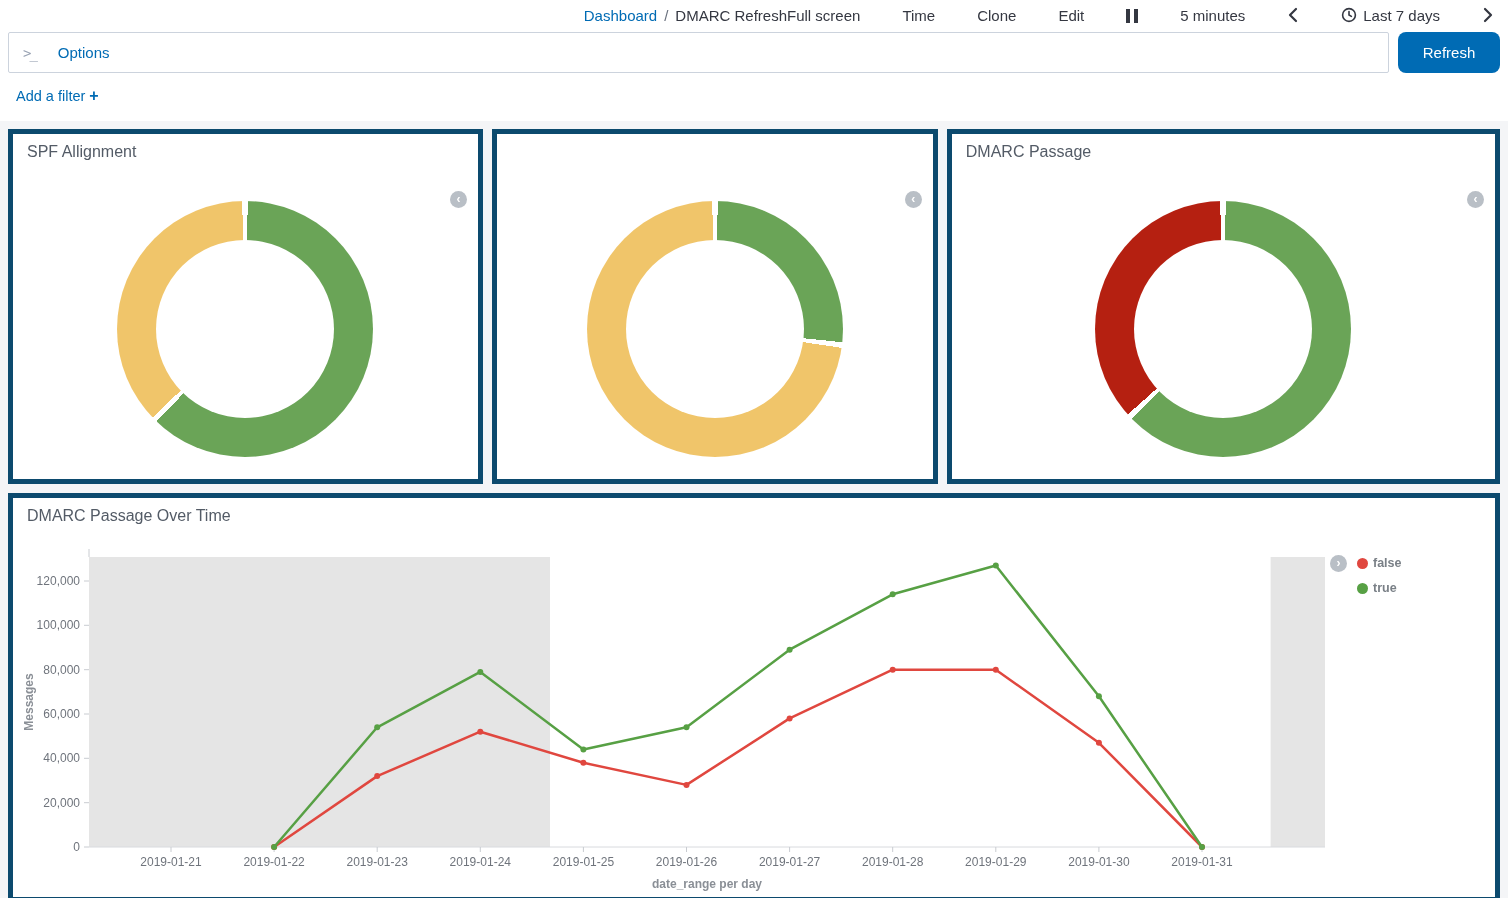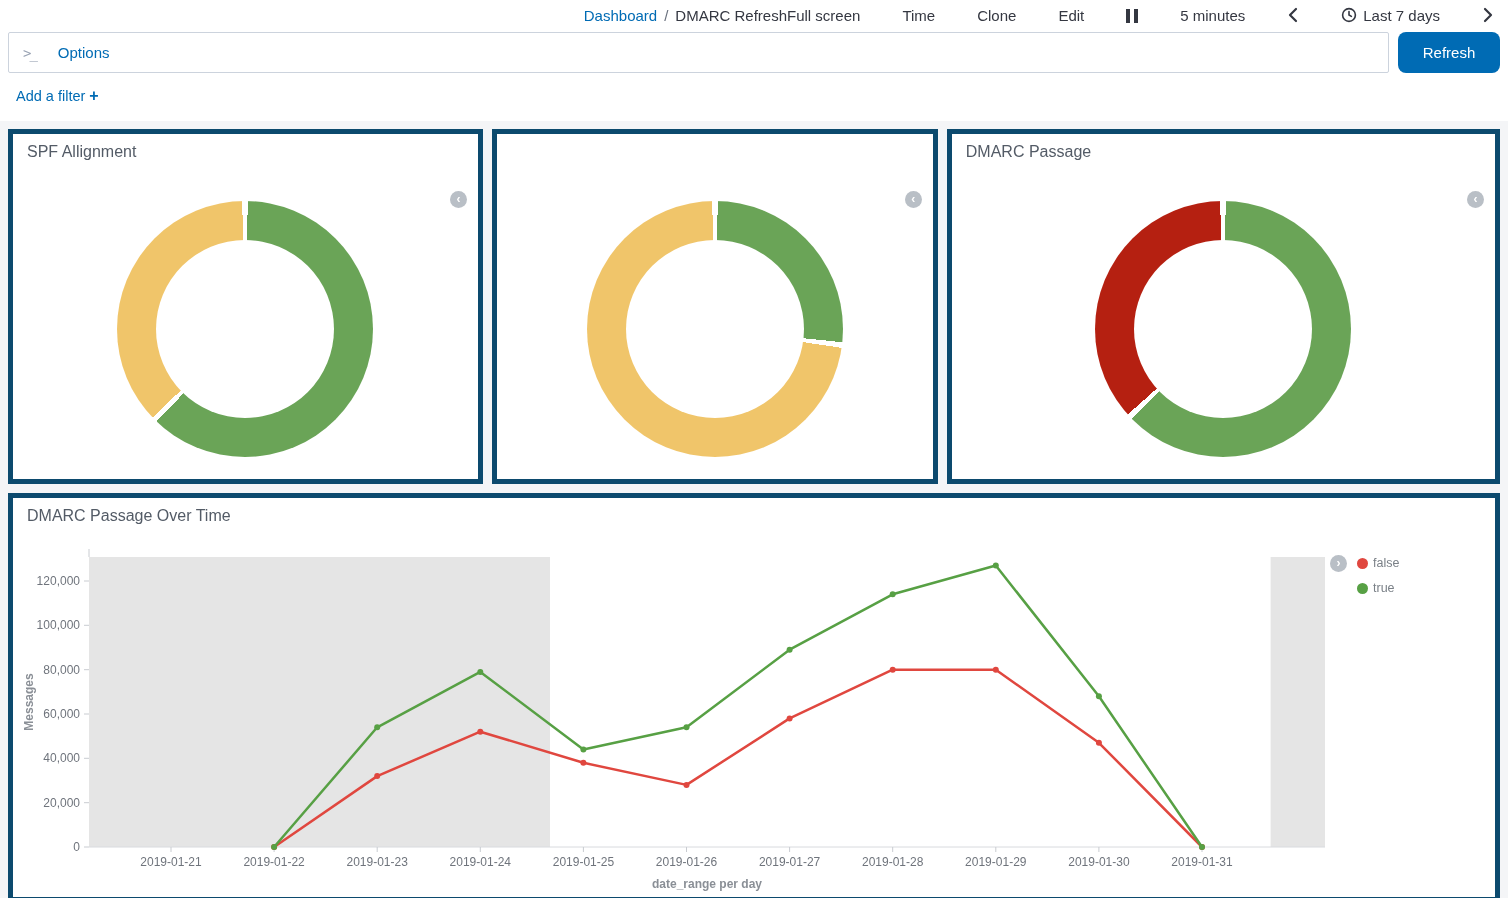--- a/index.html
+++ b/index.html
@@ -63,21 +63,21 @@
   .panel.big { margin-top:9px; width:1492px; height:409px; }
   .chart-svg { position:absolute; left:0; top:49px; }
   svg text.tick { fill:#6f747c; font-size:12px; font-family:"Liberation Sans",sans-serif; }
   svg text.axis-title { fill:#8a8f96; font-size:12px; font-weight:bold; font-family:"Liberation Sans",sans-serif; }
   .legend-toggle {
     position:absolute; left:1317px; top:57px; width:17px; height:17px; border-radius:50%;
     background:#b9bfc6; color:#fff; display:flex; align-items:center; justify-content:center;
     font-size:12px; font-weight:bold; cursor:pointer; line-height:1; padding-bottom:1px;
   }
   .legend-items { position:absolute; left:1344px; top:58px; display:flex; flex-direction:column; gap:11px; }
-  .legend-item { display:flex; align-items:center; gap:5px; font-size:12.5px; color:#7a8087; cursor:pointer; }
+  .legend-item { display:flex; align-items:center; gap:5px; font-size:12.5px; color:#7a8087; cursor:pointer;font-weight:bold; }
   .legend-dot { width:11px; height:11px; border-radius:50%; flex:none; }
 </style>
 </head>
 <body>
 
 <div class="header">
   <div class="topbar">
     <div class="breadcrumb">
       <a>Dashboard</a>
       <span class="crumb-sep">/</span>

